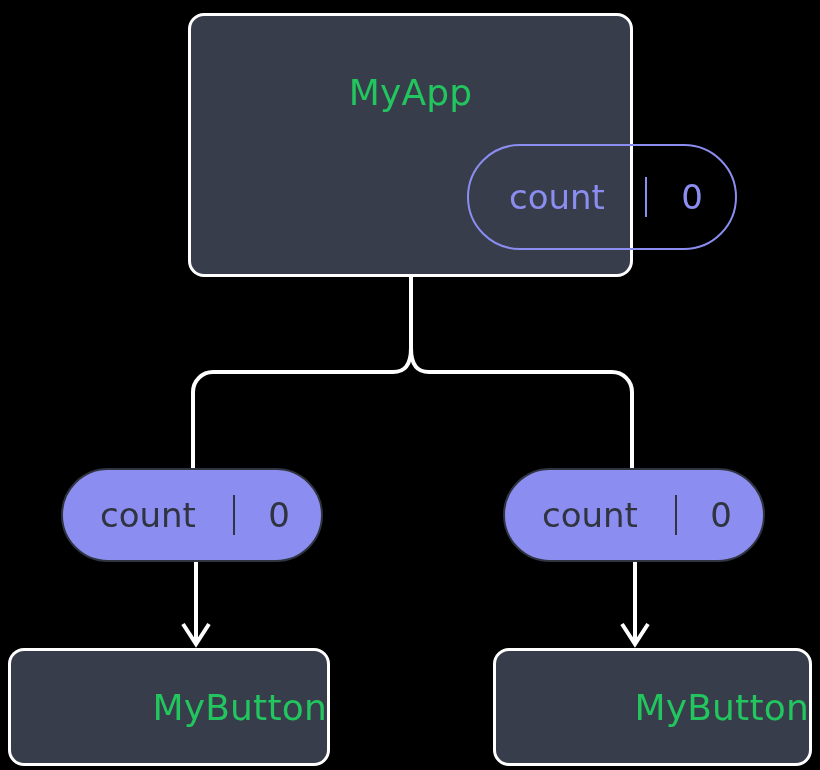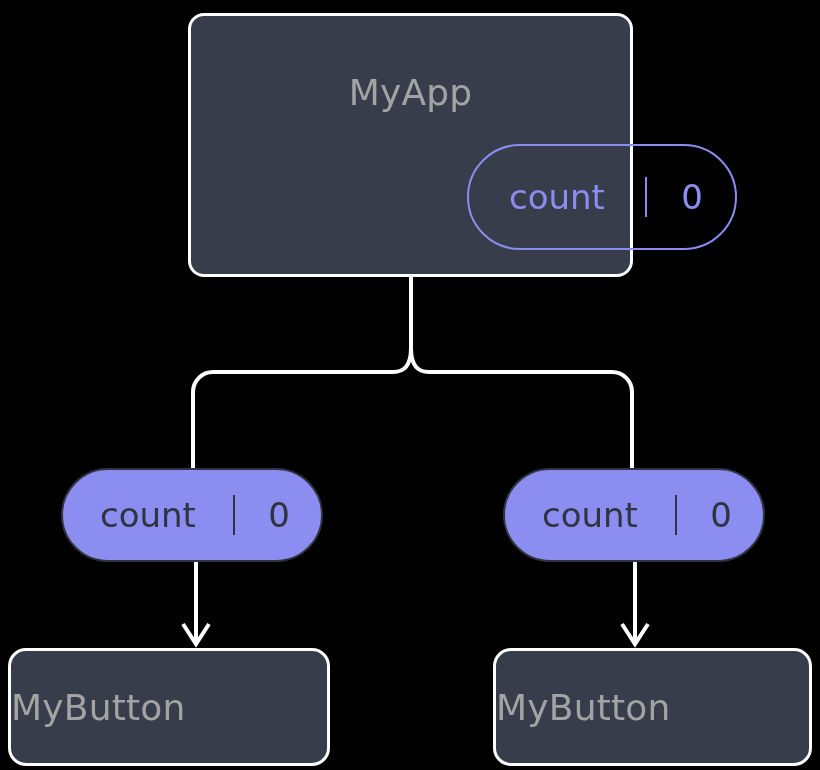--- a/index.html
+++ b/index.html
@@ -39,28 +39,28 @@
     width: 322px; height: 118px;
   }
   #mybutton-box-right {
     left: 493px; top: 648px;
     width: 319px; height: 118px;
   }
   .comp-title {
     position: absolute;
     left: 0; right: 0;
     text-align: center;
-    color: #a3a3a3;
+    color: #22c55e;
     font-size: 36px;
     font-weight: 400;
     letter-spacing: 0.2px;
     white-space: nowrap;
   }
   #myapp-box .comp-title { top: 56px; }
-  .comp-box.leaf { display: flex; align-items: center; justify-content: flex-start; border-radius: 18px; }
+  .comp-box.leaf { display: flex; align-items: center; justify-content: flex-end; }
   .comp-box.leaf .comp-title { position: static; }
 
   
   .pill {
     position: absolute;
     box-sizing: border-box;
     display: flex;
     align-items: center;
     border-radius: 999px;
     overflow: hidden;

